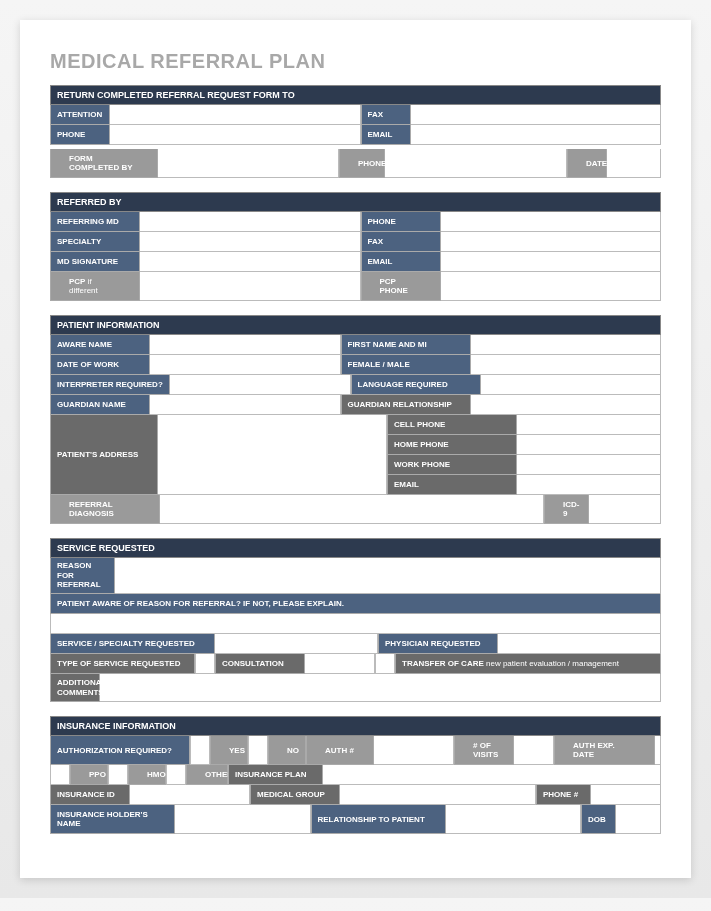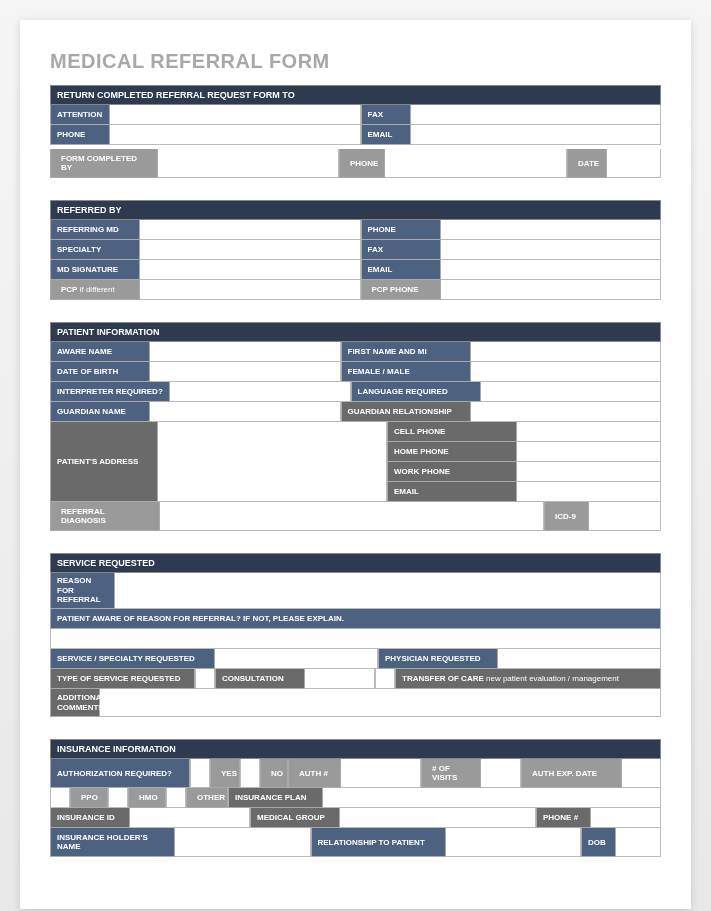--- a/index.html
+++ b/index.html
@@ -16,21 +16,21 @@
   padding: 30px 30px 30px 30px;
   box-shadow: 0 2px 8px rgba(0,0,0,0.15);
 }
 .title {
   font-size: 20px;
   font-weight: bold;
   color: #a8a8a8;
   letter-spacing: 0.5px;
   margin-bottom: 12px;
 }
-.section { margin-bottom: 22px; }
+.section { margin-bottom: 14px; }
 .hdr-dark {
   background: #2d3a4f;
   color: #fff;
   font-size: 9px;
   font-weight: bold;
   padding: 4px 6px;
   border: 1px solid #888;
 }
 .row { display: flex; }
 .cell-label {
@@ -53,21 +53,21 @@
   border: 1px solid #aaa;
   border-top: none;
   display: flex;
   align-items: center;
 }
 .cell-label-lightgray {
   background: #9a9a9a;
   color: #fff;
   font-size: 8px;
   font-weight: bold;
-  padding: 5px 10px;
+  padding: 5px 18px;
   border: 1px solid #aaa;
   border-top: none;
   display: flex;
   align-items: center;
 }
 .cell-input {
   background: #fff;
   border: 1px solid #bbb;
   border-top: none;
   border-left: none;
@@ -81,21 +81,21 @@
   width: 20px;
 }
 .multi { line-height: 1.2; }
 .note { font-weight: normal; }
 .gap { height: 4px; }
 </style>
 </head>
 <body>
 
 <div class="page">
-  <div class="title">MEDICAL REFERRAL FORM</div>
+  <div class="title">MEDICAL REFERRAL PLAN</div>
 
   <div class="section">
     <div class="hdr-dark">RETURN COMPLETED REFERRAL REQUEST FORM TO</div>
     <div class="row">
       <div class="cell-label" style="width:60px">ATTENTION</div>
       <div class="cell-input"></div>
       <div class="cell-label" style="width:50px">FAX</div>
       <div class="cell-input"></div>
     </div>
     <div class="row">
@@ -147,21 +147,21 @@
 
   <div class="section">
     <div class="hdr-dark">PATIENT INFORMATION</div>
     <div class="row">
       <div class="cell-label" style="width:100px">AWARE NAME</div>
       <div class="cell-input"></div>
       <div class="cell-label" style="width:130px">FIRST NAME AND MI</div>
       <div class="cell-input"></div>
     </div>
     <div class="row">
-      <div class="cell-label" style="width:100px">DATE OF BIRTH</div>
+      <div class="cell-label" style="width:100px">DATE OF WORK</div>
       <div class="cell-input"></div>
       <div class="cell-label" style="width:130px">FEMALE / MALE</div>
       <div class="cell-input"></div>
     </div>
     <div class="row">
       <div class="cell-label" style="width:120px">INTERPRETER REQUIRED?</div>
       <div class="cell-input"></div>
       <div class="cell-label" style="width:130px">LANGUAGE REQUIRED</div>
       <div class="cell-input"></div>
     </div>
@@ -239,21 +239,21 @@
   </div>
 
   <div class="section">
     <div class="hdr-dark">INSURANCE INFORMATION</div>
     <div class="row">
       <div class="cell-label" style="width:140px">AUTHORIZATION REQUIRED?</div>
       <div class="cell-checkbox"></div>
       <div class="cell-label-lightgray" style="width:30px">YES</div>
       <div class="cell-checkbox"></div>
       <div class="cell-label-lightgray" style="width:28px">NO</div>
-      <div class="cell-label-lightgray" style="width:53px">AUTH #</div>
+      <div class="cell-label-lightgray" style="width:68px">AUTH #</div>
       <div class="cell-input" style="flex:0 0 80px"></div>
       <div class="cell-label-lightgray" style="width:60px"># OF VISITS</div>
       <div class="cell-input" style="flex:0 0 40px"></div>
       <div class="cell-label-lightgray" style="width:101px">AUTH EXP. DATE</div>
       <div class="cell-input"></div>
     </div>
     <div class="row">
       <div class="cell-checkbox" style="border-left:1px solid #bbb"></div>
       <div class="cell-label-lightgray" style="width:38px">PPO</div>
       <div class="cell-checkbox"></div>

